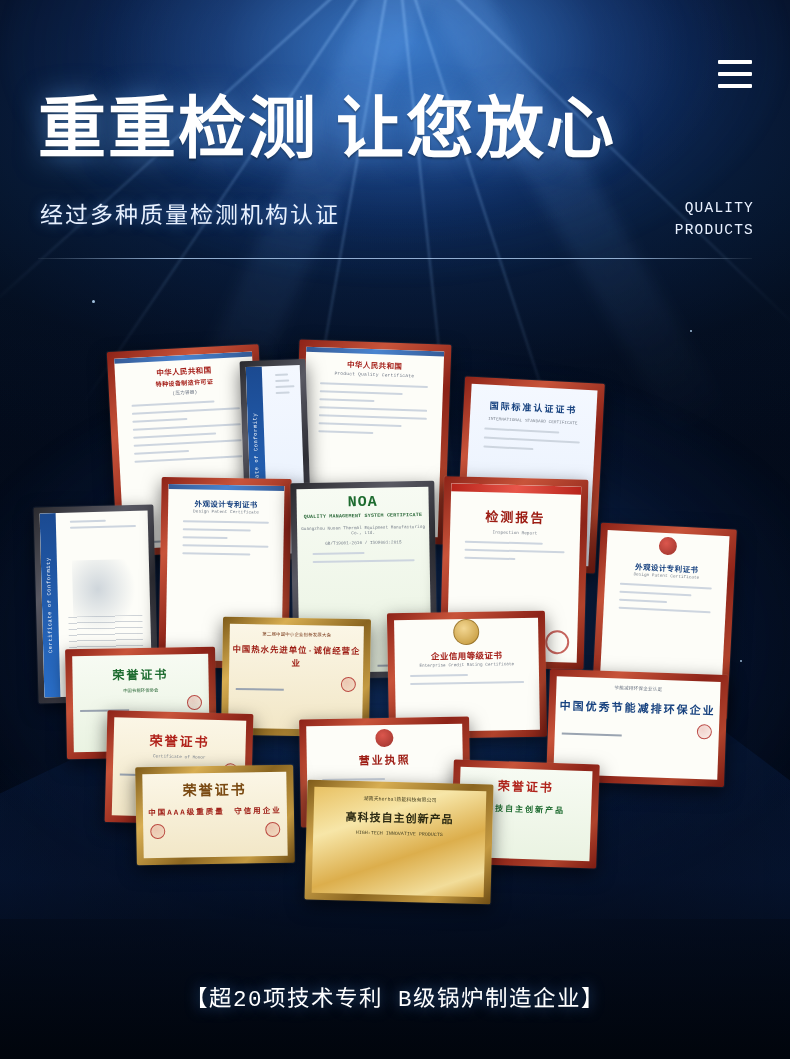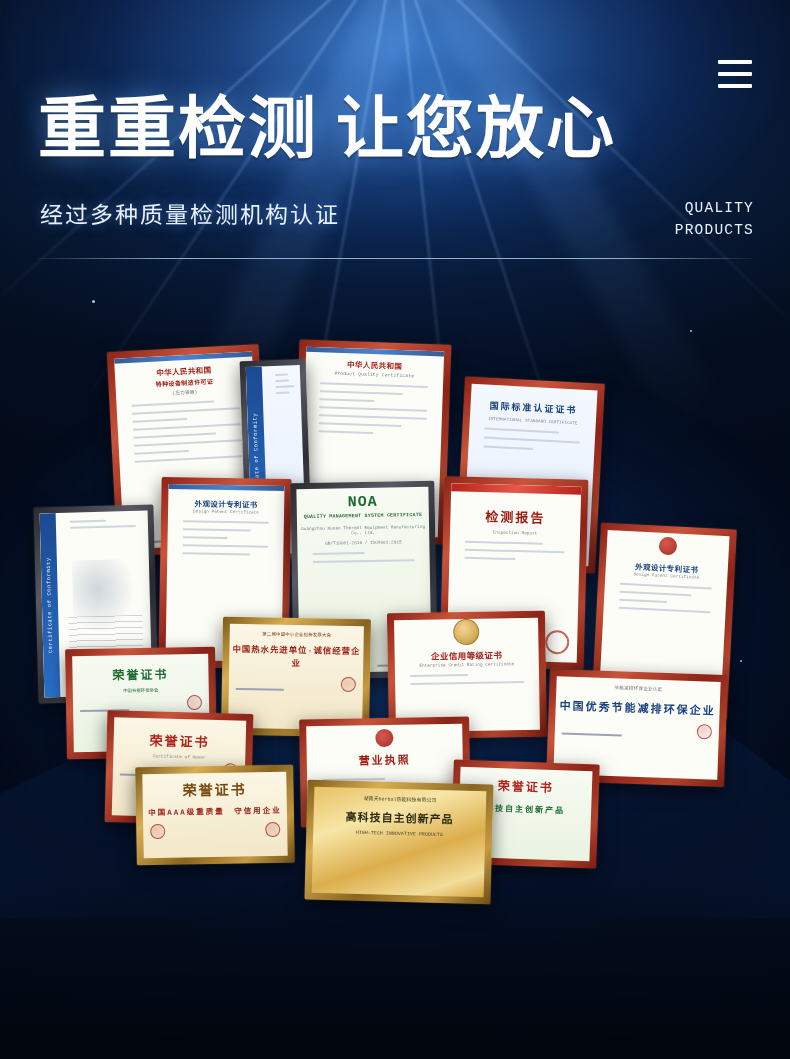--- a/index.html
+++ b/index.html
@@ -500,13 +500,14 @@
     <div class="cert f-gold" style="left:306px;top:452px;width:186px;height:120px;transform:rotate(1.5deg);z-index:14;">
       <div class="inner goldplate">
         <div class="plate-sub" style="margin-top:6px;">湖南天herbal热能科技有限公司</div>
         <div class="plate-title" style="margin-top:6px;">高科技自主创新产品</div>
         <div class="plate-sub" style="margin-top:6px;">HIGH-TECH INNOVATIVE PRODUCTS</div>
       </div>
     </div>
 
   </div>
 
+  <div class="bottom">【超20项技术专利    B级锅炉制造企业】</div>
 </div>
 
 </body></html>

